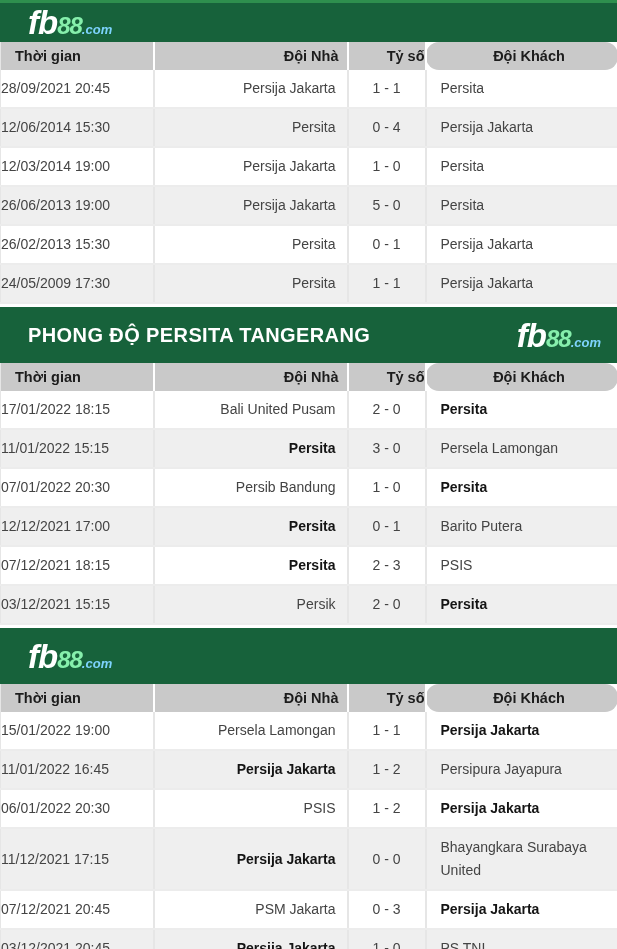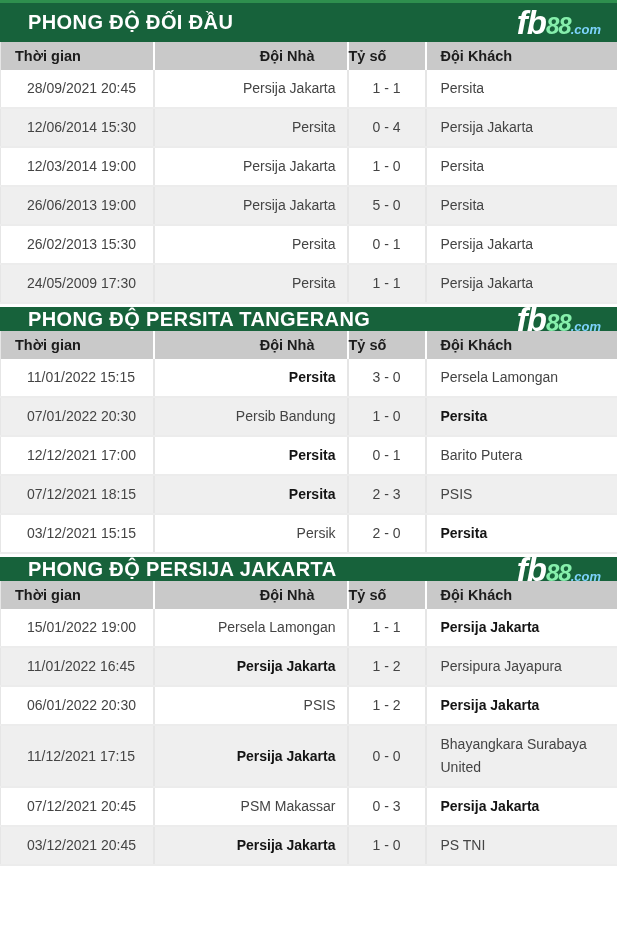--- a/index.html
+++ b/index.html
@@ -7,21 +7,21 @@
   body {
     width:617px; height:949px; overflow:hidden;
     font-family:"Liberation Sans", sans-serif;
     -webkit-font-smoothing:antialiased;
   }
   .section { width:617px; }
   .section + .section { margin-top:3px; }
 
   
   .bar {
-    height:24px; background:#17623B;
+    height:56px; background:#17623B;
     display:flex; align-items:center; justify-content:space-between;
     padding:0 16px 0 28px;
   }
   .section-first .bar { border-top:3px solid #2E8F4E; height:42px; }
   .bar h2 {
     color:#ffffff; font-size:20px; font-weight:bold;
     letter-spacing:0.4px; white-space:nowrap;
   }
   .logo { font-style:italic; font-weight:bold; white-space:nowrap; line-height:1; cursor:pointer; }
   .logo .fb  { color:#ffffff; font-size:33px; letter-spacing:-1px; }
@@ -34,45 +34,44 @@
   col.c-home  { width:194px; }
   col.c-score { width:78px;  }
   col.c-away  { width:192px; }
 
   th {
     background:#C9C9C9; color:#1C1C1C; font-size:14.5px; font-weight:bold;
     height:28px; border-right:2px solid #ffffff; vertical-align:middle;
   }
   th:last-child { border-right:none; }
   th.t-time  { text-align:left;  padding-left:14px; }
-  th.t-home  { text-align:right; padding-right:32px; }
-  th.t-score { text-align:left; }
-  th.t-away  { text-align:left;  padding-left:14px; }
+  th.t-home  { text-align:right; padding-right:8px; }
+  th.t-score { text-align:right; }
+  th.t-away  { text-align:center;  padding-left:14px;border-radius:13px; }
 
   td {
     font-size:14px; color:#444444; line-height:23px;
     padding-top:7px; padding-bottom:7px;
     border-right:2px solid #E6E6E6; border-bottom:2px solid #ECECEC;
     vertical-align:middle; background:#ffffff;
   }
   td:last-child { border-right:none; }
   tbody tr:nth-child(even) td { background:#EFEFEF; }
-  td.t-time  { text-align:left;  padding-left:26px; white-space:nowrap; }
+  td.t-time  { text-align:left;  padding-left:0; white-space:nowrap; }
   td.t-home  { text-align:right; padding-right:11px; }
   td.t-score { text-align:center; white-space:nowrap;margin-left:12px; }
   td.t-away  { text-align:left;  padding-left:14px; }
   td.hl { font-weight:bold; color:#141414; }
   table { border-left:1px solid #E6E6E6; }
 </style>
 </head>
 <body>
 
 <div class="section section-first">
   <div class="bar">
-    <h2>PHONG ĐỘ ĐỐI ĐẦU</h2>
     <div class="logo"><span class="fb">fb</span><span class="n88">88</span><span class="dom">.com</span></div>
   </div>
   <table>
     <colgroup>
         <col class="c-time">
         <col class="c-home">
         <col class="c-score">
         <col class="c-away">
       </colgroup>
     <thead>
@@ -139,20 +138,26 @@
     <thead>
       <tr>
         <th class="t-time">Thời gian</th>
         <th class="t-home">Đội Nhà</th>
         <th class="t-score">Tỷ số</th>
         <th class="t-away">Đội Khách</th>
       </tr>
     </thead>
     <tbody>
       <tr>
+        <td class="t-time">17/01/2022 18:15</td>
+        <td class="t-home">Bali United Pusam</td>
+        <td class="t-score">2 - 0</td>
+        <td class="t-away hl">Persita</td>
+      </tr>
+      <tr>
         <td class="t-time">11/01/2022 15:15</td>
         <td class="t-home hl">Persita</td>
         <td class="t-score">3 - 0</td>
         <td class="t-away">Persela Lamongan</td>
       </tr>
       <tr>
         <td class="t-time">07/01/2022 20:30</td>
         <td class="t-home">Persib Bandung</td>
         <td class="t-score">1 - 0</td>
         <td class="t-away hl">Persita</td>
@@ -174,21 +179,20 @@
         <td class="t-home">Persik</td>
         <td class="t-score">2 - 0</td>
         <td class="t-away hl">Persita</td>
       </tr>
     </tbody>
   </table>
 </div>
 
 <div class="section">
   <div class="bar">
-    <h2>PHONG ĐỘ PERSIJA JAKARTA</h2>
     <div class="logo"><span class="fb">fb</span><span class="n88">88</span><span class="dom">.com</span></div>
   </div>
   <table>
     <colgroup>
         <col class="c-time">
         <col class="c-home">
         <col class="c-score">
         <col class="c-away">
       </colgroup>
     <thead>
@@ -219,21 +223,21 @@
         <td class="t-away hl">Persija Jakarta</td>
       </tr>
       <tr>
         <td class="t-time">11/12/2021 17:15</td>
         <td class="t-home hl">Persija Jakarta</td>
         <td class="t-score">0 - 0</td>
         <td class="t-away">Bhayangkara Surabaya United</td>
       </tr>
       <tr>
         <td class="t-time">07/12/2021 20:45</td>
-        <td class="t-home">PSM Makassar</td>
+        <td class="t-home">PSM Jakarta</td>
         <td class="t-score">0 - 3</td>
         <td class="t-away hl">Persija Jakarta</td>
       </tr>
       <tr>
         <td class="t-time">03/12/2021 20:45</td>
         <td class="t-home hl">Persija Jakarta</td>
         <td class="t-score">1 - 0</td>
         <td class="t-away">PS TNI</td>
       </tr>
     </tbody>

